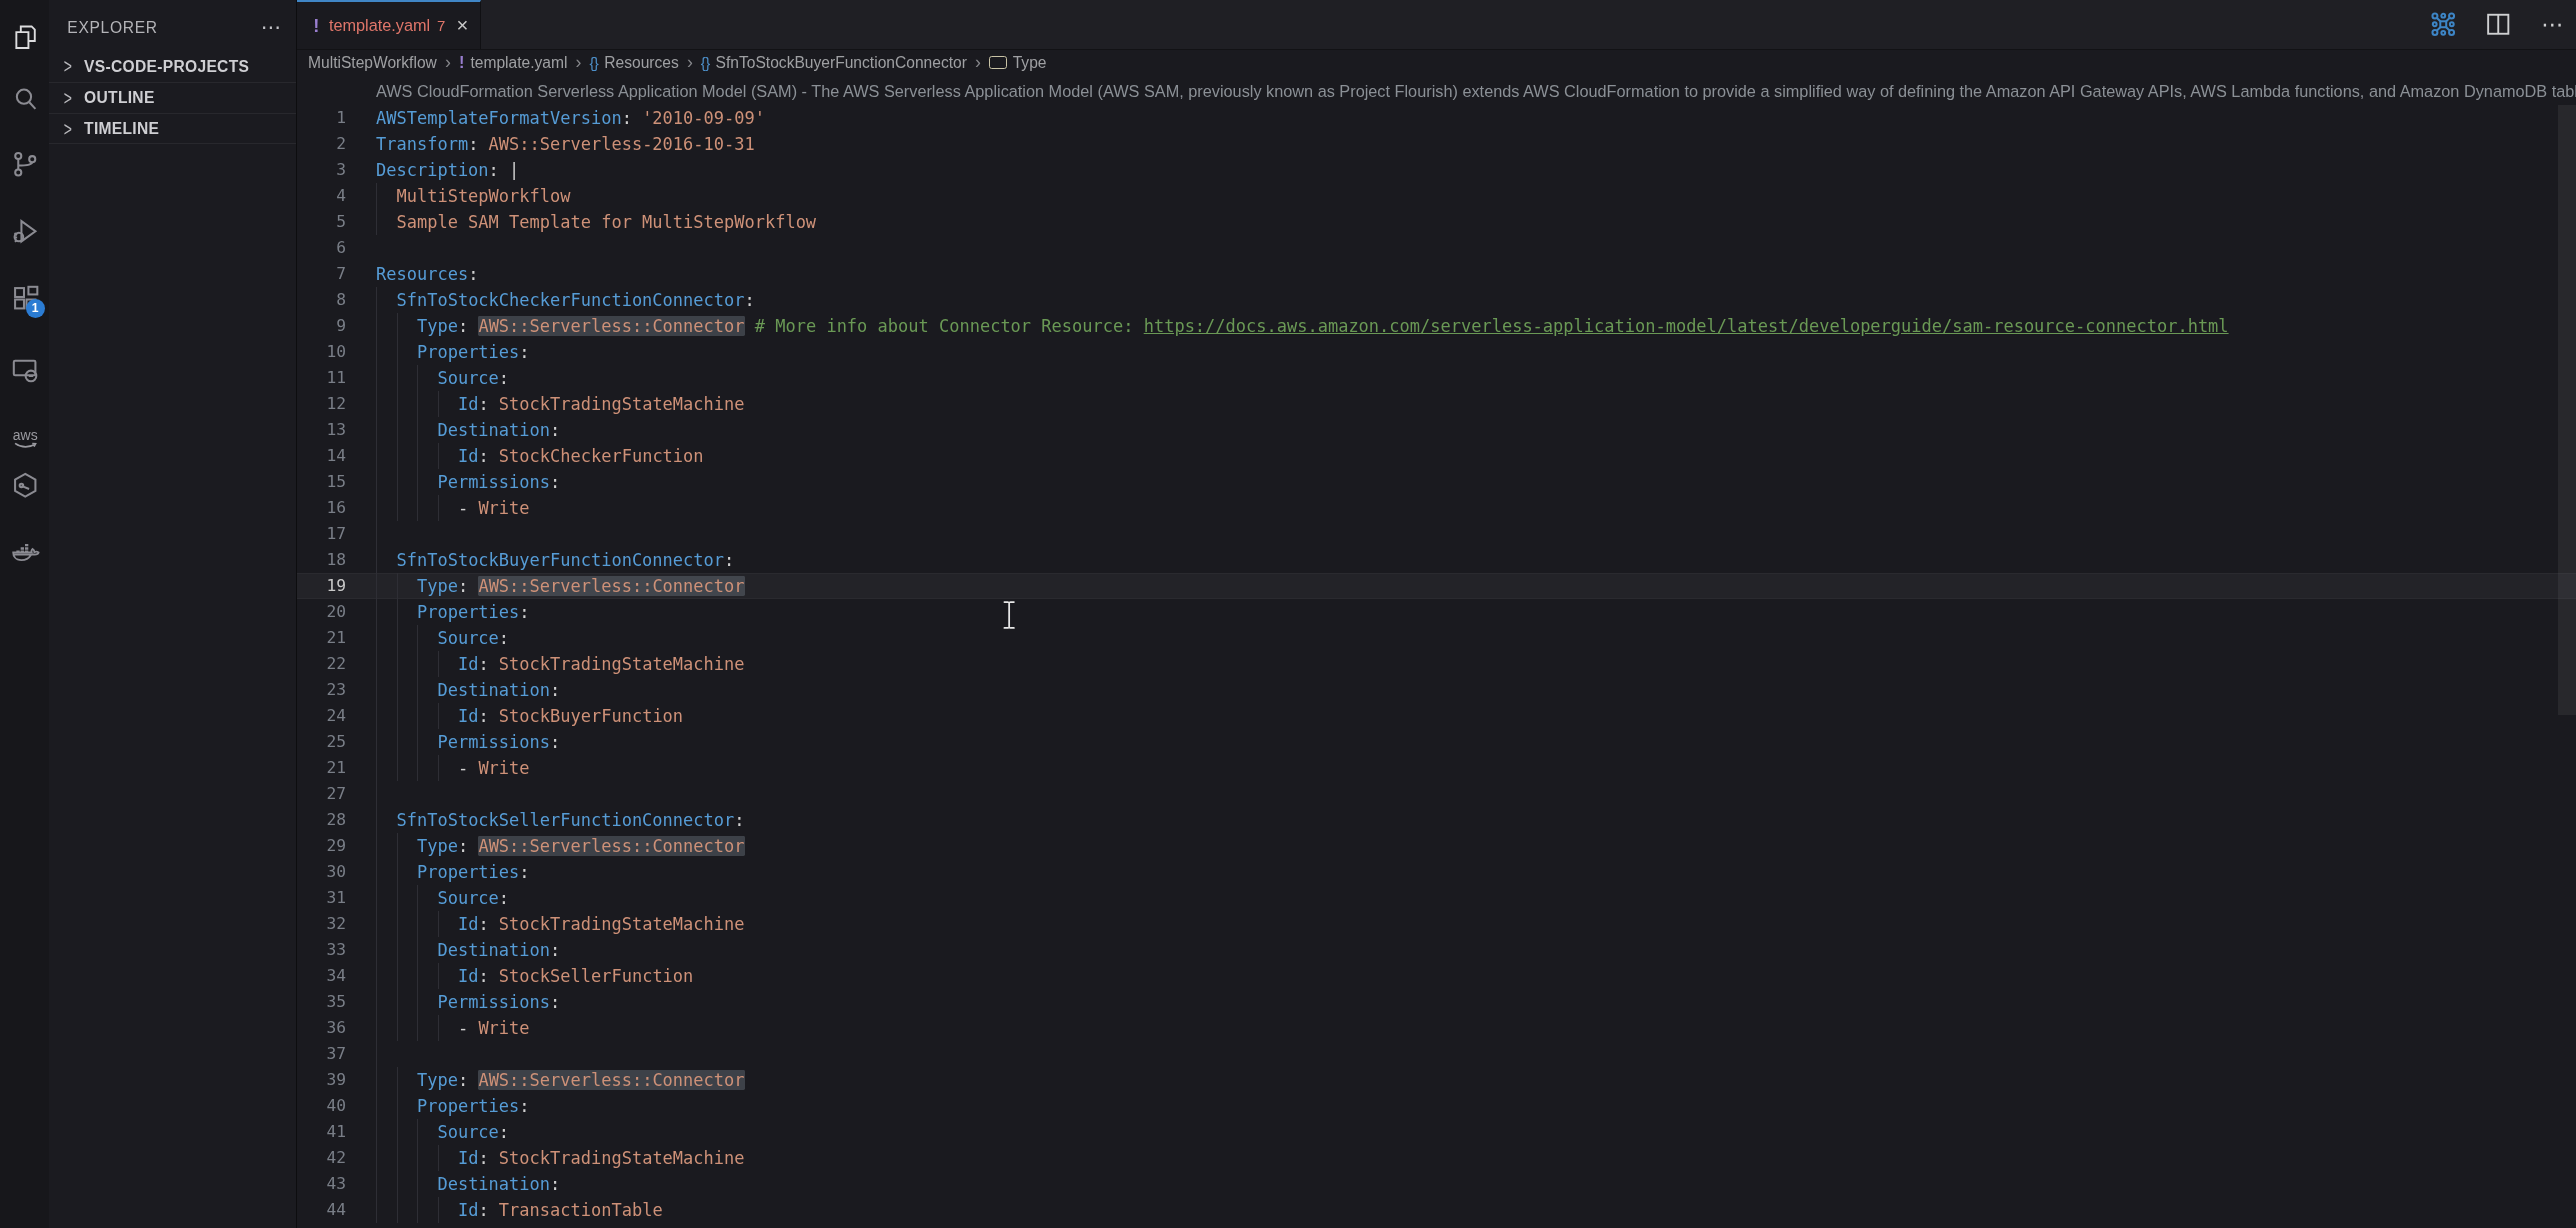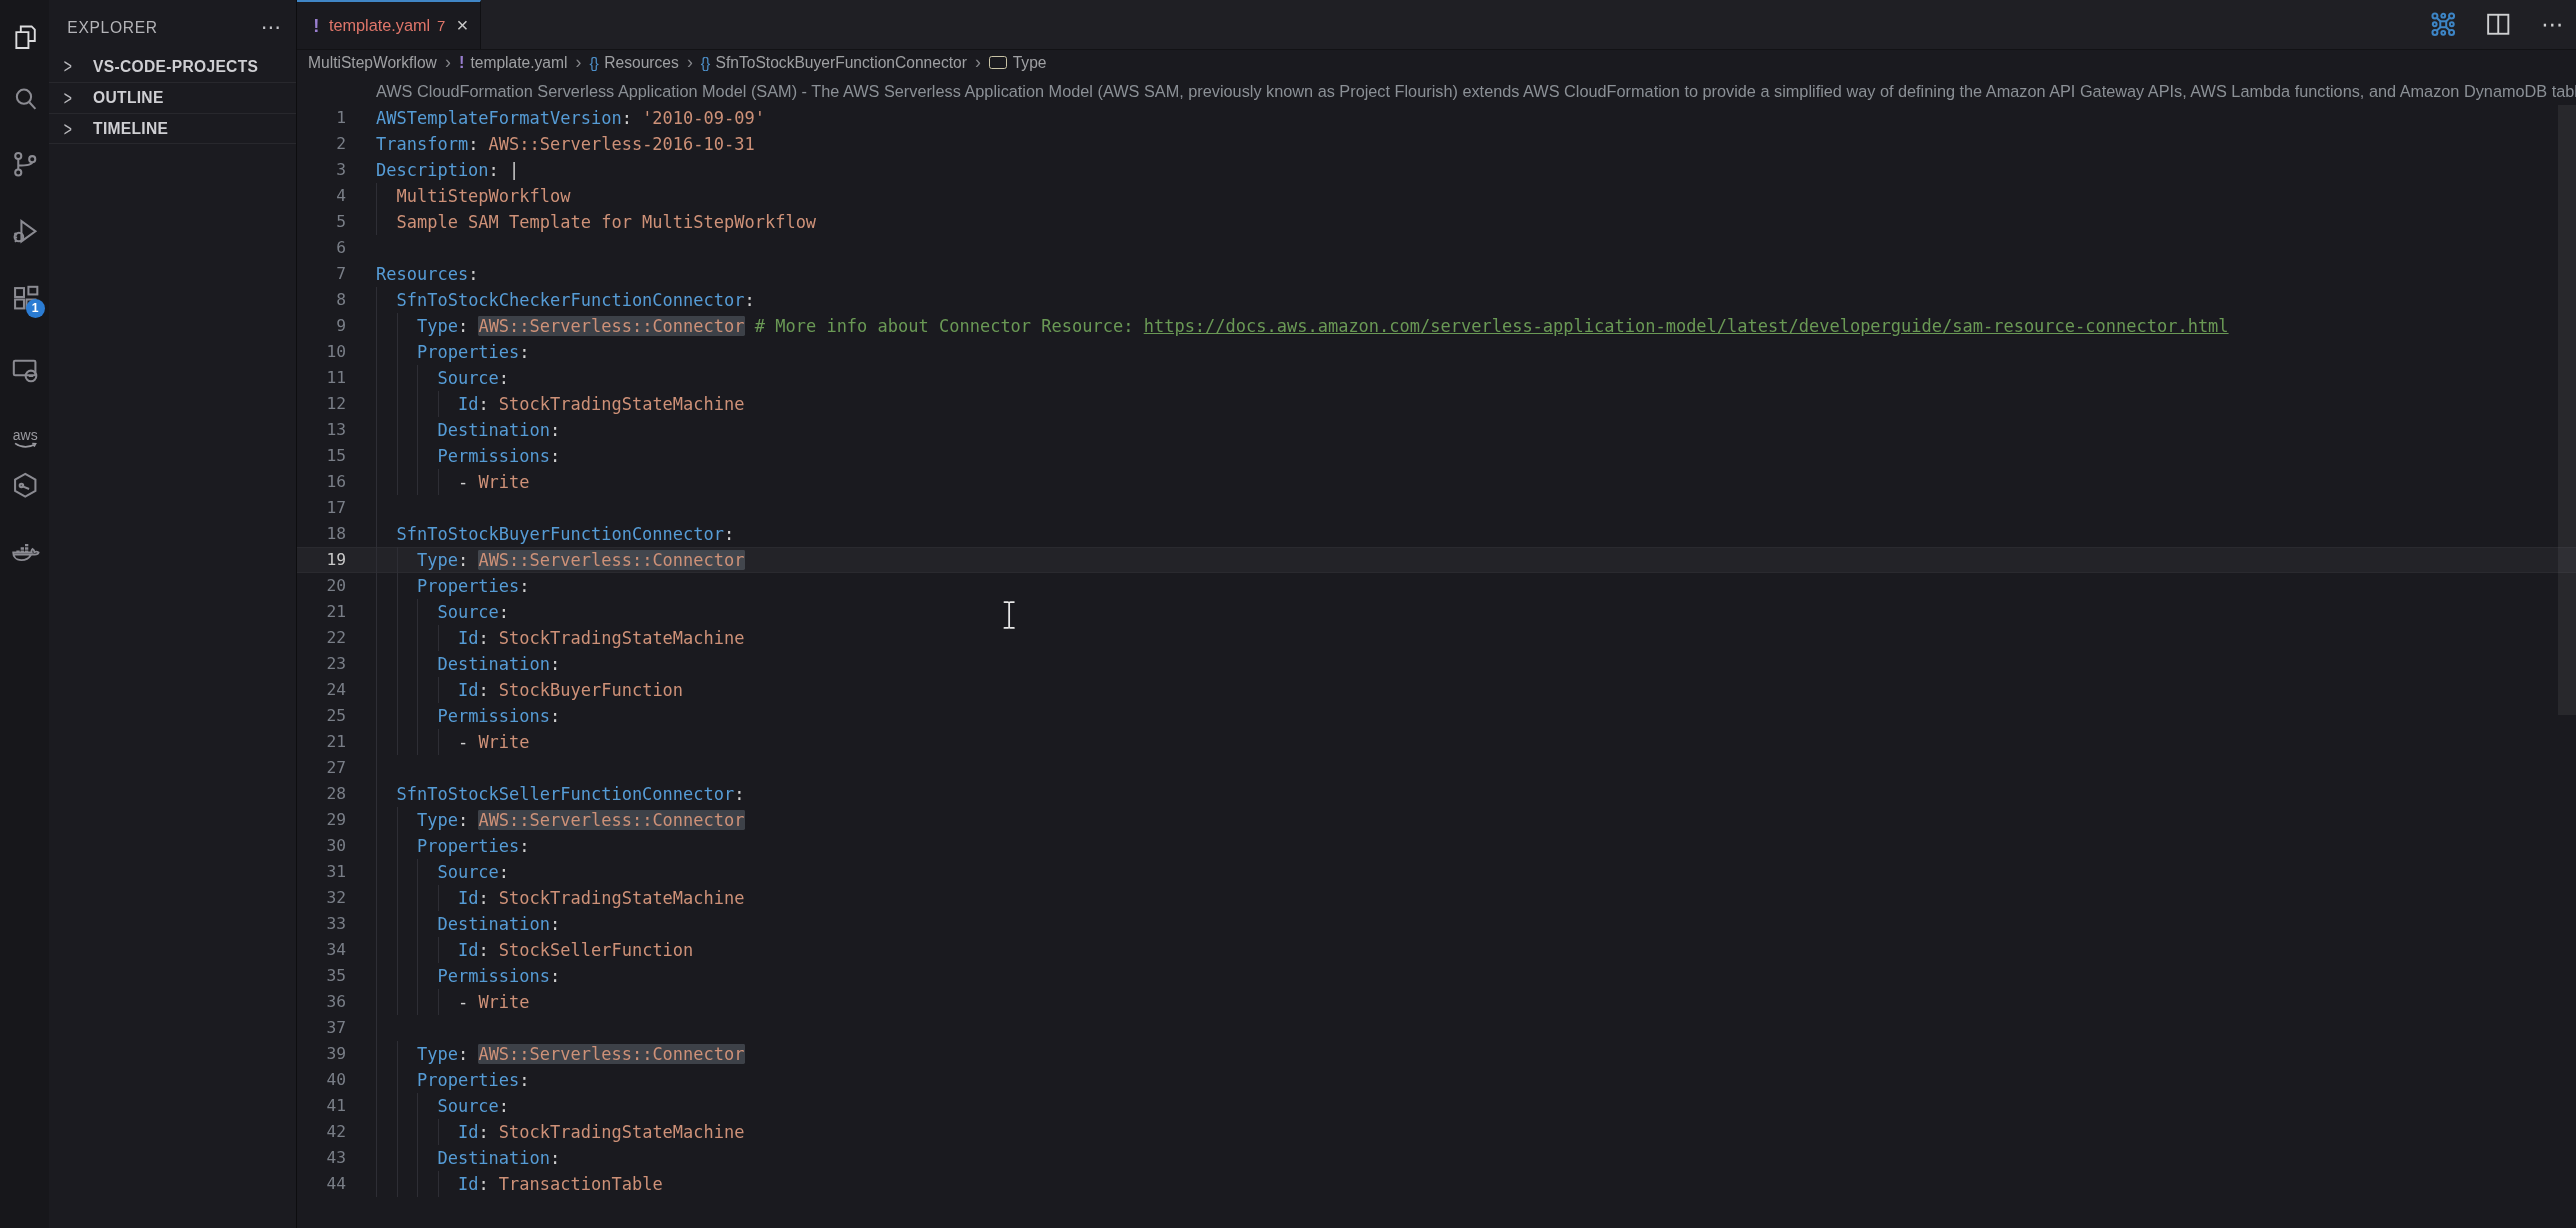--- a/index.html
+++ b/index.html
@@ -15,21 +15,21 @@
 
   
   .sidebar{position:absolute;left:49px;top:0;width:247px;height:100%;background:#1b1b20;border-right:0.7px solid #0d0d0f;z-index:4;}
   .sb-header{position:absolute;left:0;top:0;width:100%;height:52px;}
   .sb-title{position:absolute;left:18.3px;top:19px;font-size:15.6px;letter-spacing:0.7px;color:#b4b4b8;}
   .sb-ellipsis{position:absolute;right:15px;top:15px;font-size:20.3px;color:#c2c2c6;cursor:pointer;}
   .sb-section{position:absolute;left:0;width:100%;height:30.5px;border-top:0.7px solid #28282d;
               display:flex;align-items:center;color:#cfcfd3;font-weight:bold;font-size:15.6px;}
   .sb-chev{display:inline-block;width:17.6px;margin-left:9.5px;color:#b9b9bd;font-weight:normal;
            transform:scale(.9,1.3);text-align:center;}
-  .sb-sec-label{margin-left:17px;letter-spacing:0.3px;}
+  .sb-sec-label{margin-left:8px;letter-spacing:0.3px;}
 
   
   .editor{position:absolute;left:297px;top:0;right:0;bottom:0;background:#1a1a1f;}
 
   
   .tabs{position:absolute;left:0;top:0;right:0;height:49px;background:#1f1f24;border-bottom:0.7px solid #121215;}
   .tab{position:absolute;left:0;top:0;width:184px;height:49px;background:#1a1a1f;border-top:2px solid #4086c6;
        border-right:0.7px solid #101013;display:flex;align-items:center;box-sizing:border-box;cursor:pointer;}
   .tab-yaml-icon{margin-left:16.3px;color:#9a7fd0;font-weight:bold;font-size:18.3px;}
   .tab-label{margin-left:9.5px;color:#e0766a;font-size:16.3px;}
@@ -233,20 +233,21 @@
         <div class="row"><div class="gd" style="left: 79px;"></div><div class="ln">4</div><div class="ct"><span class="tk-s">  MultiStepWorkflow</span></div></div>
         <div class="row"><div class="gd" style="left: 79px;"></div><div class="ln">5</div><div class="ct"><span class="tk-s">  Sample SAM Template for MultiStepWorkflow</span></div></div>
         <div class="row"><div class="ln">6</div><div class="ct"></div></div>
         <div class="row"><div class="ln">7</div><div class="ct"><span class="tk-k">Resources</span><span class="tk-p">:</span></div></div>
         <div class="row"><div class="gd" style="left: 79px;"></div><div class="ln">8</div><div class="ct"><span class="tk-p">  </span><span class="tk-k">SfnToStockCheckerFunctionConnector</span><span class="tk-p">:</span></div></div>
         <div class="row"><div class="gd" style="left: 79px;"></div><div class="gd" style="left: 100px;"></div><div class="ln">9</div><div class="ct"><span class="tk-p">    </span><span class="tk-k">Type</span><span class="tk-p">: </span><span class="tk-s hl">AWS::Serverless::Connector</span><span class="tk-p"> </span><span class="tk-c"># More info about Connector Resource: </span><span class="tk-c ul">https://docs.aws.amazon.com/serverless-application-model/latest/developerguide/sam-resource-connector.html</span></div></div>
         <div class="row"><div class="gd" style="left: 79px;"></div><div class="gd" style="left: 100px;"></div><div class="ln">10</div><div class="ct"><span class="tk-p">    </span><span class="tk-k">Properties</span><span class="tk-p">:</span></div></div>
         <div class="row"><div class="gd" style="left: 79px;"></div><div class="gd" style="left: 100px;"></div><div class="gd" style="left: 120px;"></div><div class="ln">11</div><div class="ct"><span class="tk-p">      </span><span class="tk-k">Source</span><span class="tk-p">:</span></div></div>
         <div class="row"><div class="gd" style="left: 79px;"></div><div class="gd" style="left: 100px;"></div><div class="gd" style="left: 120px;"></div><div class="gd" style="left: 141px;"></div><div class="ln">12</div><div class="ct"><span class="tk-p">        </span><span class="tk-k">Id</span><span class="tk-p">: </span><span class="tk-s">StockTradingStateMachine</span></div></div>
         <div class="row"><div class="gd" style="left: 79px;"></div><div class="gd" style="left: 100px;"></div><div class="gd" style="left: 120px;"></div><div class="ln">13</div><div class="ct"><span class="tk-p">      </span><span class="tk-k">Destination</span><span class="tk-p">:</span></div></div>
+        <div class="row"><div class="gd" style="left: 79px;"></div><div class="gd" style="left: 100px;"></div><div class="gd" style="left: 120px;"></div><div class="gd" style="left: 141px;"></div><div class="ln">14</div><div class="ct"><span class="tk-p">        </span><span class="tk-k">Id</span><span class="tk-p">: </span><span class="tk-s">StockCheckerFunction</span></div></div>
         <div class="row"><div class="gd" style="left: 79px;"></div><div class="gd" style="left: 100px;"></div><div class="gd" style="left: 120px;"></div><div class="ln">15</div><div class="ct"><span class="tk-p">      </span><span class="tk-k">Permissions</span><span class="tk-p">:</span></div></div>
         <div class="row"><div class="gd" style="left: 79px;"></div><div class="gd" style="left: 100px;"></div><div class="gd" style="left: 120px;"></div><div class="gd" style="left: 141px;"></div><div class="ln">16</div><div class="ct"><span class="tk-p">        </span><span class="tk-p">- </span><span class="tk-s">Write</span></div></div>
         <div class="row"><div class="gd" style="left: 79px;"></div><div class="ln">17</div><div class="ct"></div></div>
         <div class="row"><div class="gd" style="left: 79px;"></div><div class="ln">18</div><div class="ct"><span class="tk-p">  </span><span class="tk-k">SfnToStockBuyerFunctionConnector</span><span class="tk-p">:</span></div></div>
         <div class="row cur"><div class="gd" style="left: 79px;"></div><div class="gd" style="left: 100px;"></div><div class="ln">19</div><div class="ct"><span class="tk-p">    </span><span class="tk-k">Type</span><span class="tk-p">: </span><span class="tk-s hl">AWS::Serverless::Connector</span></div></div>
         <div class="row"><div class="gd" style="left: 79px;"></div><div class="gd" style="left: 100px;"></div><div class="ln">20</div><div class="ct"><span class="tk-p">    </span><span class="tk-k">Properties</span><span class="tk-p">:</span></div></div>
         <div class="row"><div class="gd" style="left: 79px;"></div><div class="gd" style="left: 100px;"></div><div class="gd" style="left: 120px;"></div><div class="ln">21</div><div class="ct"><span class="tk-p">      </span><span class="tk-k">Source</span><span class="tk-p">:</span></div></div>
         <div class="row"><div class="gd" style="left: 79px;"></div><div class="gd" style="left: 100px;"></div><div class="gd" style="left: 120px;"></div><div class="gd" style="left: 141px;"></div><div class="ln">22</div><div class="ct"><span class="tk-p">        </span><span class="tk-k">Id</span><span class="tk-p">: </span><span class="tk-s">StockTradingStateMachine</span></div></div>
         <div class="row"><div class="gd" style="left: 79px;"></div><div class="gd" style="left: 100px;"></div><div class="gd" style="left: 120px;"></div><div class="ln">23</div><div class="ct"><span class="tk-p">      </span><span class="tk-k">Destination</span><span class="tk-p">:</span></div></div>
         <div class="row"><div class="gd" style="left: 79px;"></div><div class="gd" style="left: 100px;"></div><div class="gd" style="left: 120px;"></div><div class="gd" style="left: 141px;"></div><div class="ln">24</div><div class="ct"><span class="tk-p">        </span><span class="tk-k">Id</span><span class="tk-p">: </span><span class="tk-s">StockBuyerFunction</span></div></div>

